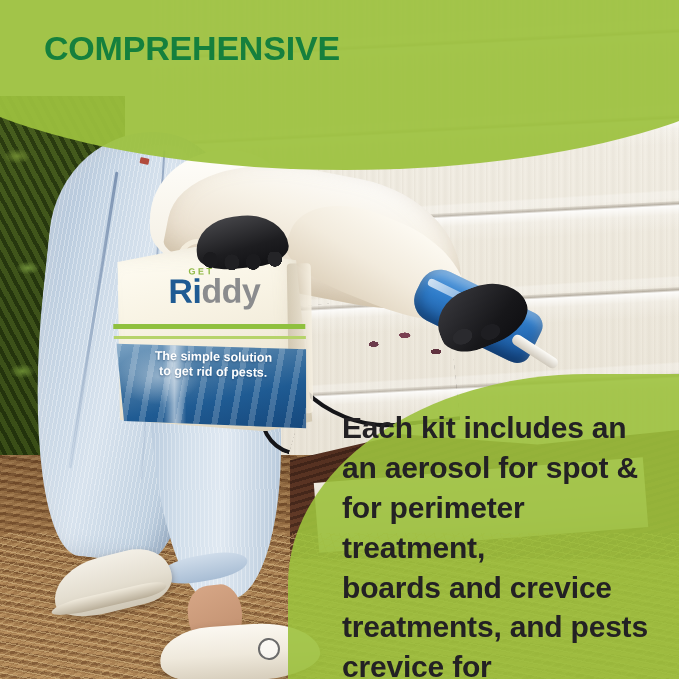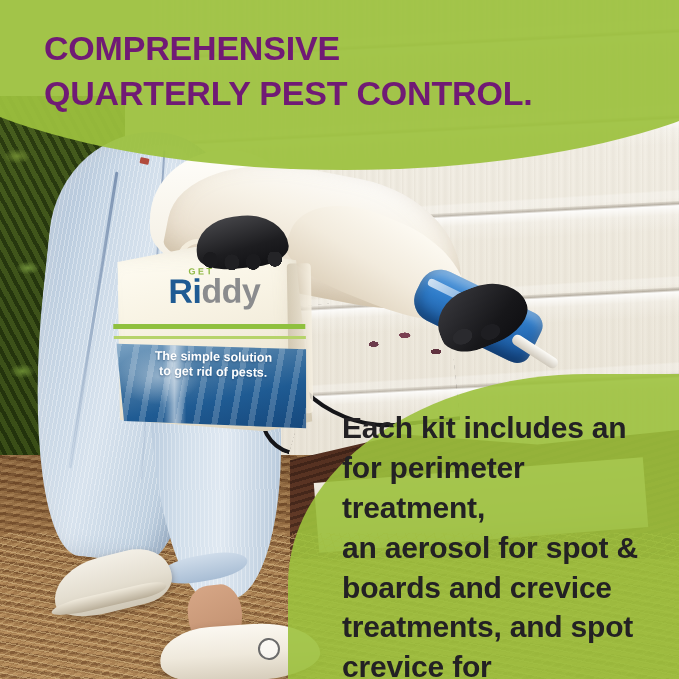--- a/index.html
+++ b/index.html
@@ -322,21 +322,21 @@
   
   .banner-top{
     position:absolute; left:-120px; top:-210px;
     width:930px; height:380px;
     background:#9cc13d;
     opacity:.93;
     border-radius:0 0 52% 52% / 0 0 44% 44%;
   }
   .headline{
     position:absolute; left:44px; top:26px; width:600px;
-    color:#701a75;
+    color:#15803d;
     font-family:"Liberation Sans", sans-serif;
     font-weight:700;
     font-size:34px;
     line-height:1.33;
     letter-spacing:-.2px;
     text-transform:uppercase;
   }
 
   
   .blob-bottom{
@@ -410,26 +410,25 @@
       </div>
     </div>
 
     <div class="glove-top"></div>
     <div class="glove-fingers"></div>
   </div>
 
   <div class="banner-top"></div>
   <div class="headline">
     <div>COMPREHENSIVE</div>
-    <div>QUARTERLY PEST CONTROL.</div>
   </div>
 
   <div class="blob-bottom"></div>
   <div class="body-copy">
     <div>Each kit includes an</div>
+    <div>an aerosol for spot &amp;</div>
     <div>for perimeter treatment,</div>
-    <div>an aerosol for spot &amp;</div>
     <div>boards and crevice</div>
-    <div>treatments, and spot</div>
+    <div>treatments, and pests</div>
     <div>crevice for monitoring.</div>
   </div>
 
 </div>
 
 </body></html>

